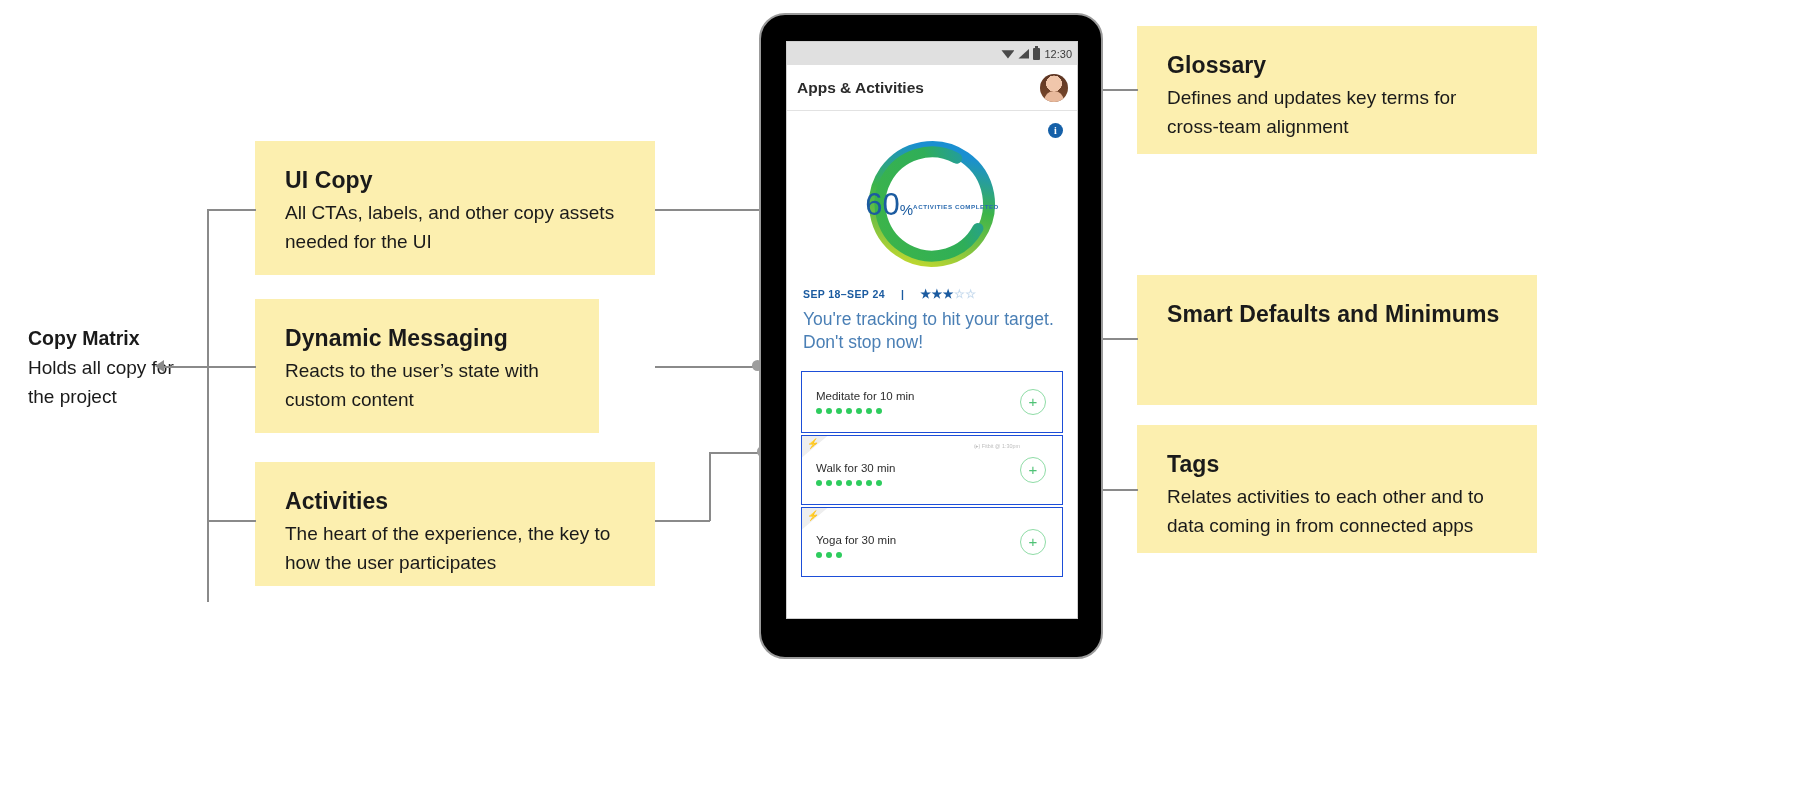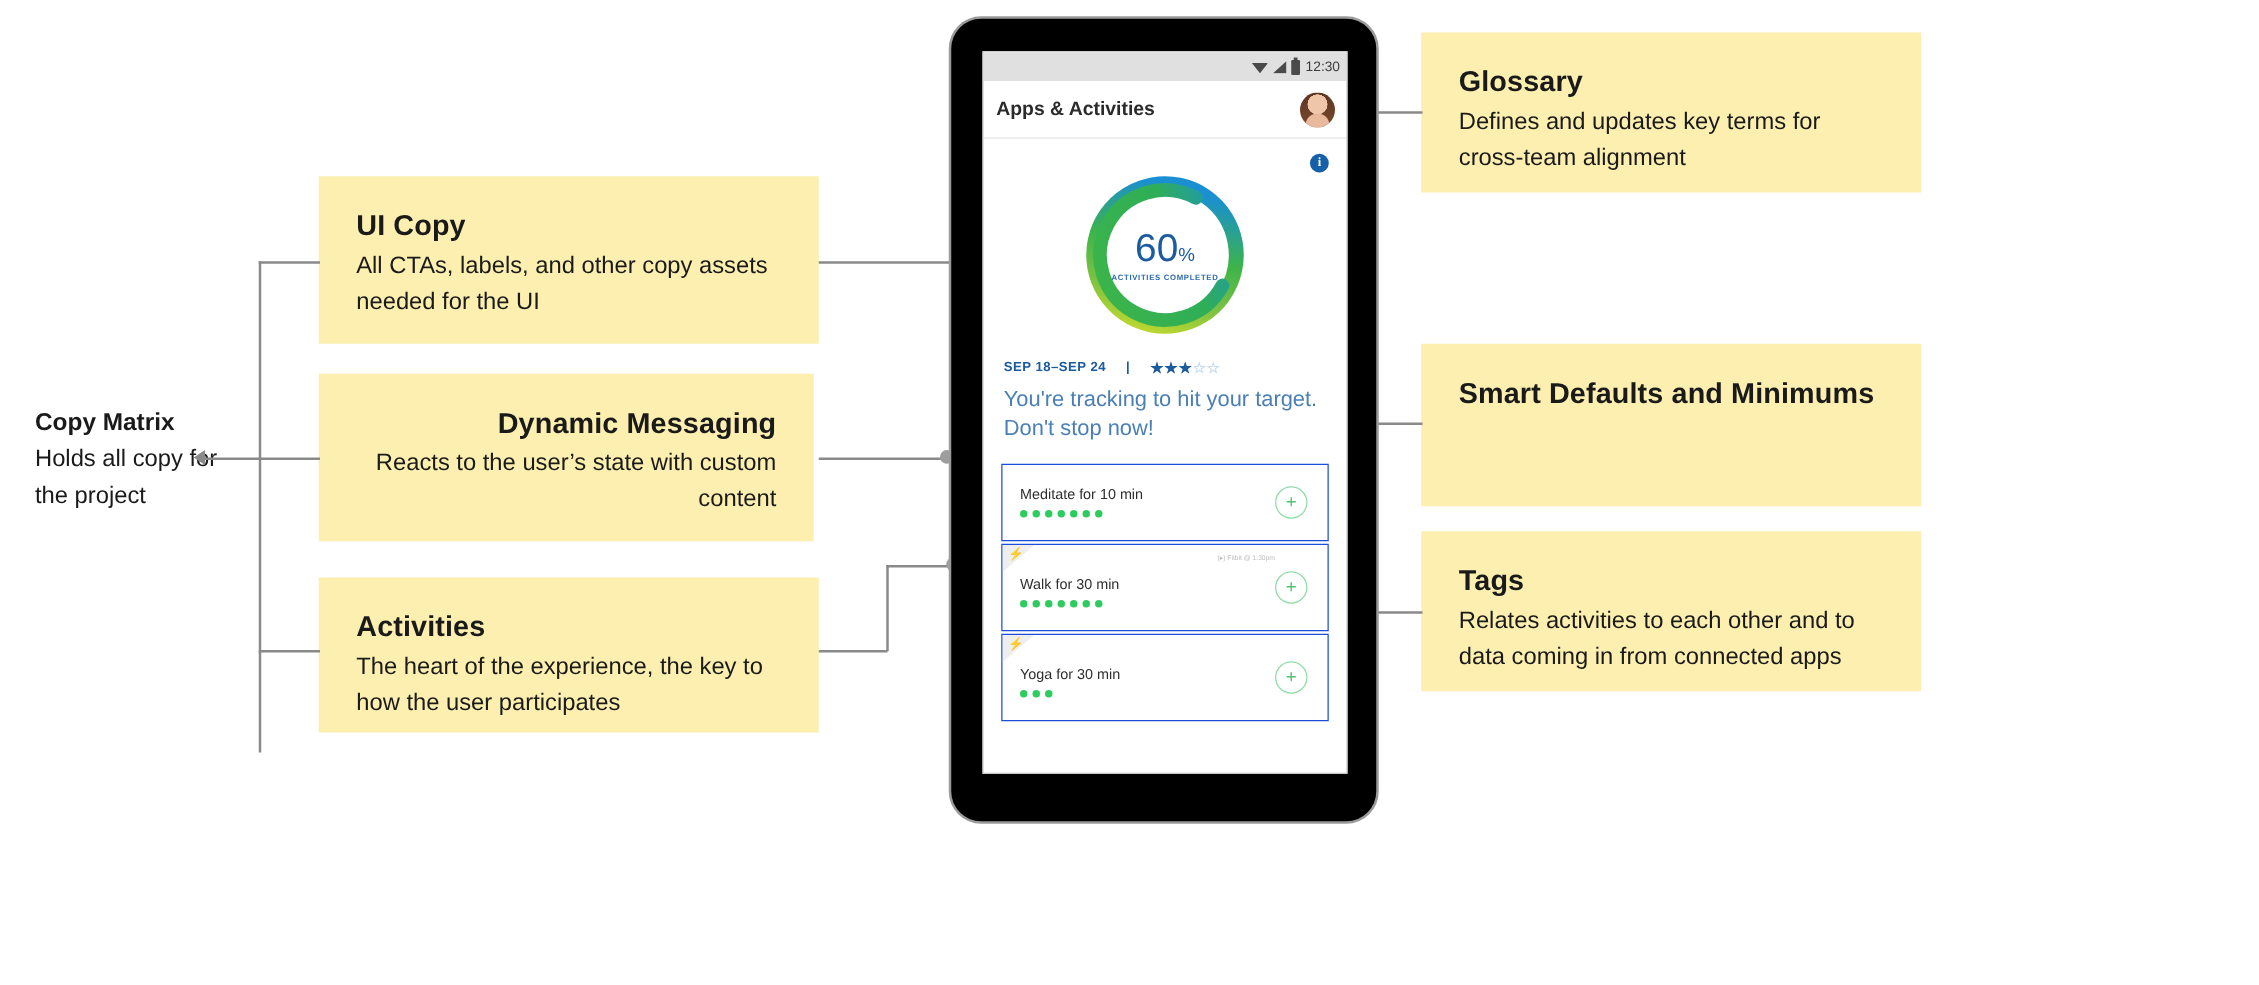--- a/index.html
+++ b/index.html
@@ -112,21 +112,21 @@
     position: absolute; right: 14px; top: 12px;
     width: 15px; height: 15px; border-radius: 50%;
     background: #1560a8; color: #fff; font-size: 10px; font-weight: bold;
     display: flex; align-items: center; justify-content: center;
     font-family: "Liberation Serif", serif;
   }
   .ringwrap {
     margin: 26px auto 0; width: 134px; height: 134px; position: relative;
   }
   .ring-center {
-    position: absolute; inset: 0; display: flex; flex-direction: column;
+    position: absolute; inset: 0; display: flex; flex-direction: row;
     align-items: center; justify-content: center; pointer-events: none;
   }
   .ring-pct { font-size: 31px; color: #1b5ba0; font-weight: 300; line-height: 1; }
   .ring-pct .pctsym { font-size: 15px; }
   .ring-sub {
     font-size: 6.2px; font-weight: bold; color: #2d6cb0;
     letter-spacing: .55px; margin-top: 5px;
   }
   .daterow {
     margin: 16px 0 0 16px; font-size: 10.5px; font-weight: bold;
@@ -185,21 +185,21 @@
   <div class="ln v" style="left:207px; top:209px; height:393px;"></div>
 
   <div class="callout" style="left:255px; top:141px; width:400px; height:134px;">
     <div class="c-title">UI Copy</div>
     <div class="c-body">All CTAs, labels, and other copy assets needed for the UI</div>
   </div>
   <div class="ln h" style="left:207px; top:209px; width:49px;"></div>
   <div class="ln h" style="left:655px; top:209px; width:160px;"></div>
   <div class="dot" style="left:805px; top:203px;"></div>
 
-  <div class="callout" style="left:255px; top:299px; width:396px; height:134px;text-align:right;">
+  <div class="callout" style="left:255px; top:299px; width:344px; height:134px;">
     <div class="c-title">Dynamic Messaging</div>
     <div class="c-body">Reacts to the user’s state with custom content</div>
   </div>
   <div class="ln h" style="left:207px; top:366px; width:49px;"></div>
   <div class="ln h" style="left:655px; top:366px; width:105px;"></div>
   <div class="dot" style="left:752px; top:360px;"></div>
 
   <div class="callout" style="left:255px; top:462px; width:400px; height:124px;">
     <div class="c-title">Activities</div>
     <div class="c-body">The heart of the experience, the key to how the user participates</div>

